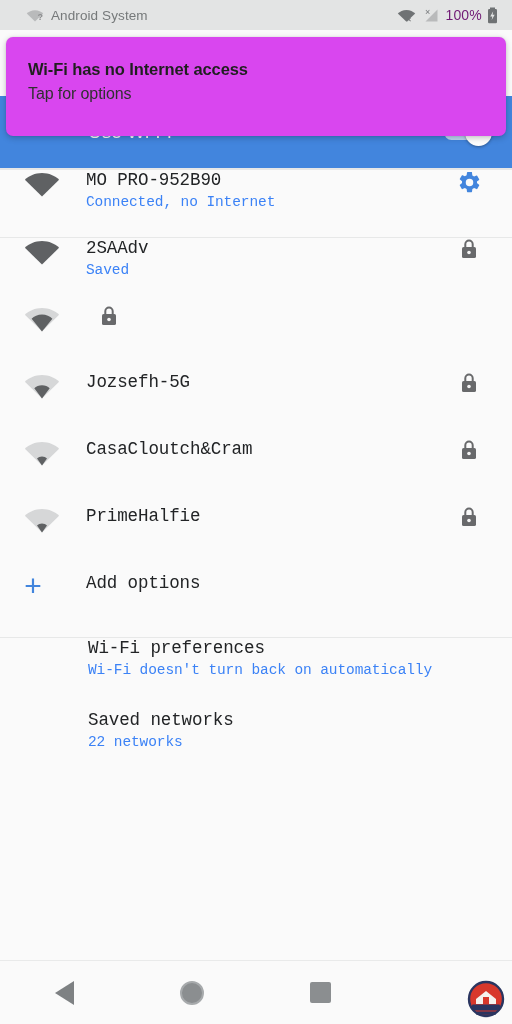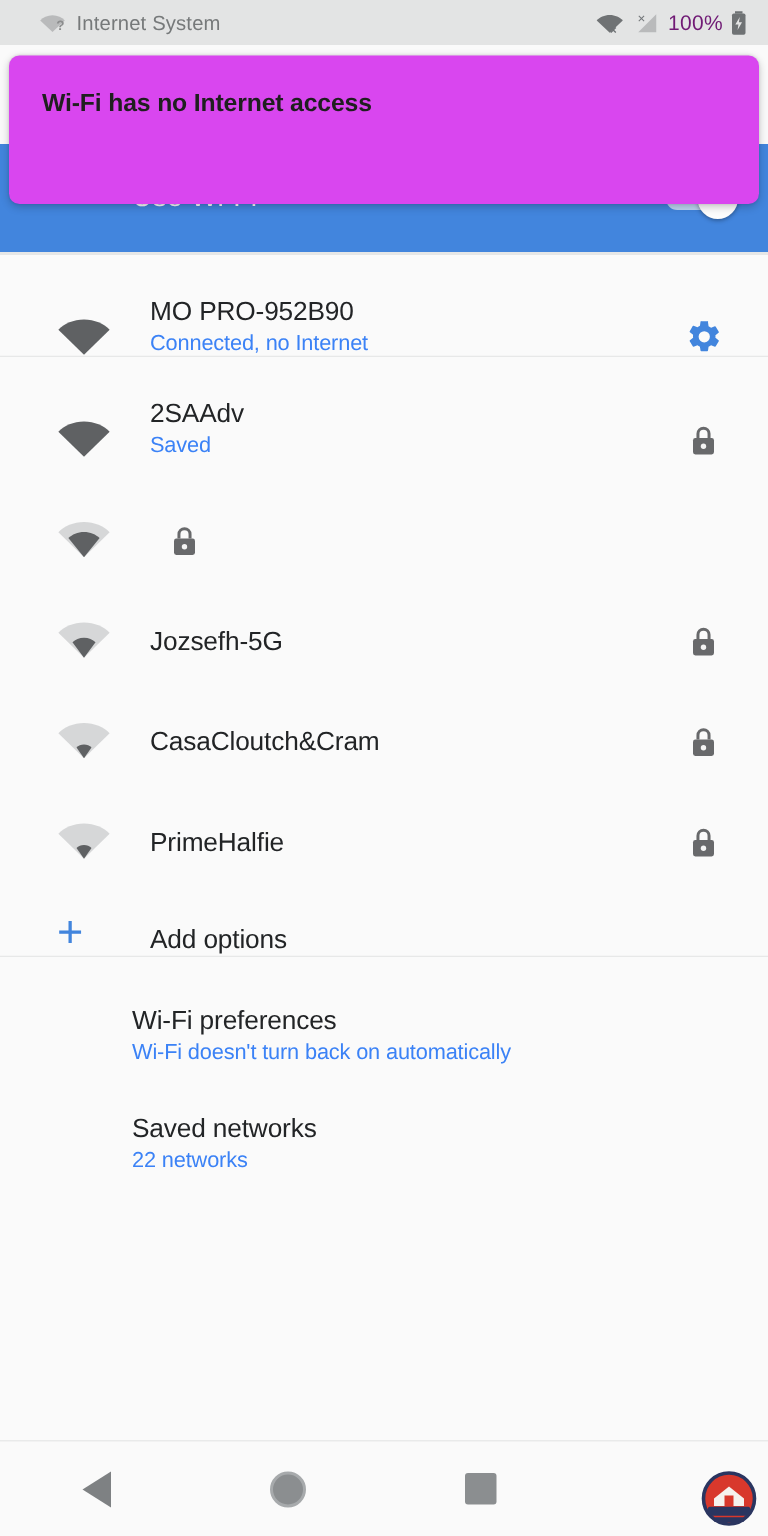--- a/index.html
+++ b/index.html
@@ -76,24 +76,25 @@
   }
   #notif-sub {
     font-size: 16px; color: #303030; margin-top: 5px;
     letter-spacing: -.1px;
   }
 
   
   #list { position: absolute; left: 0; top: 170px; width: 512px; }
   .row {
     position: relative;
-    display: flex; align-items: flex-end;
+    display: flex; align-items: flex-start;
     height: 67px;
-    padding: 0 20px 0 32px;
+    padding: 0 20px 0 18px;
     background: #fafafa;
+    font-family: Liberation Mono, monospace;
   }
   .row-icon {
     width: 68px; flex: 0 0 68px;
     display: flex; align-items: center; justify-content: flex-start;
     padding-left: 6px;
   }
   .row-text { flex: 1; display: flex; flex-direction: column; justify-content: center; }
   .row-title {
     font-size: 17.5px; color: #222426; letter-spacing: -.1px; line-height: 1.25;
   }
@@ -151,21 +152,21 @@
 <div id="screen">
 
   <div id="statusbar">
     <div id="sb-left">
       <span>
         <svg width="18" height="14" viewBox="0 0 18 14">
           <path d="M9 2.2C5.6 2.2 2.7 3.6 0.8 5.6L9 13.4L17.2 5.6C15.3 3.6 12.4 2.2 9 2.2Z" fill="#b9babb"></path>
           <text x="11.5" y="12" font-family="Liberation Sans, sans-serif" font-size="9" fill="#8b8c8d" font-weight="bold">?</text>
         </svg>
       </span>
-      <span class="sb-label">Internet System</span>
+      <span class="sb-label">Android System</span>
     </div>
     <div id="sb-right">
       <span>
         <svg width="19" height="15" viewBox="0 0 19 15">
           <path d="M9.5 2C5.9 2 2.8 3.5 0.8 5.6L9.5 13.8L18.2 5.6C16.2 3.5 13.1 2 9.5 2Z" fill="#6f7274"></path>
           <text x="9.5" y="14.4" font-family="Liberation Sans, sans-serif" font-size="8" fill="#6f7274" font-weight="bold">×</text>
         </svg>
       </span>
       <span>
         <svg width="19" height="15" viewBox="0 0 19 15">
@@ -188,20 +189,21 @@
     <span id="use-wifi-label">Use Wi-Fi</span>
     <span id="use-wifi-toggle">
       <span id="toggle-track"></span>
       <span id="toggle-thumb"></span>
     </span>
   </div>
   <div id="band-bottom-line"></div>
 
   <div id="notif-card">
     <div id="notif-title">Wi-Fi has no Internet access</div>
+    <div id="notif-sub">Tap for options</div>
   </div>
 
   <div id="list">
 
     <div class="row">
       <span class="row-icon">
         <svg width="36" height="27" viewBox="0 0 36 27">
           <path d="M18 3C11 3 4.8 5.8 0.9 9.8L18 26.5L35.1 9.8C31.2 5.8 25 3 18 3Z" fill="#5f6163"></path>
         </svg>
       </span>

